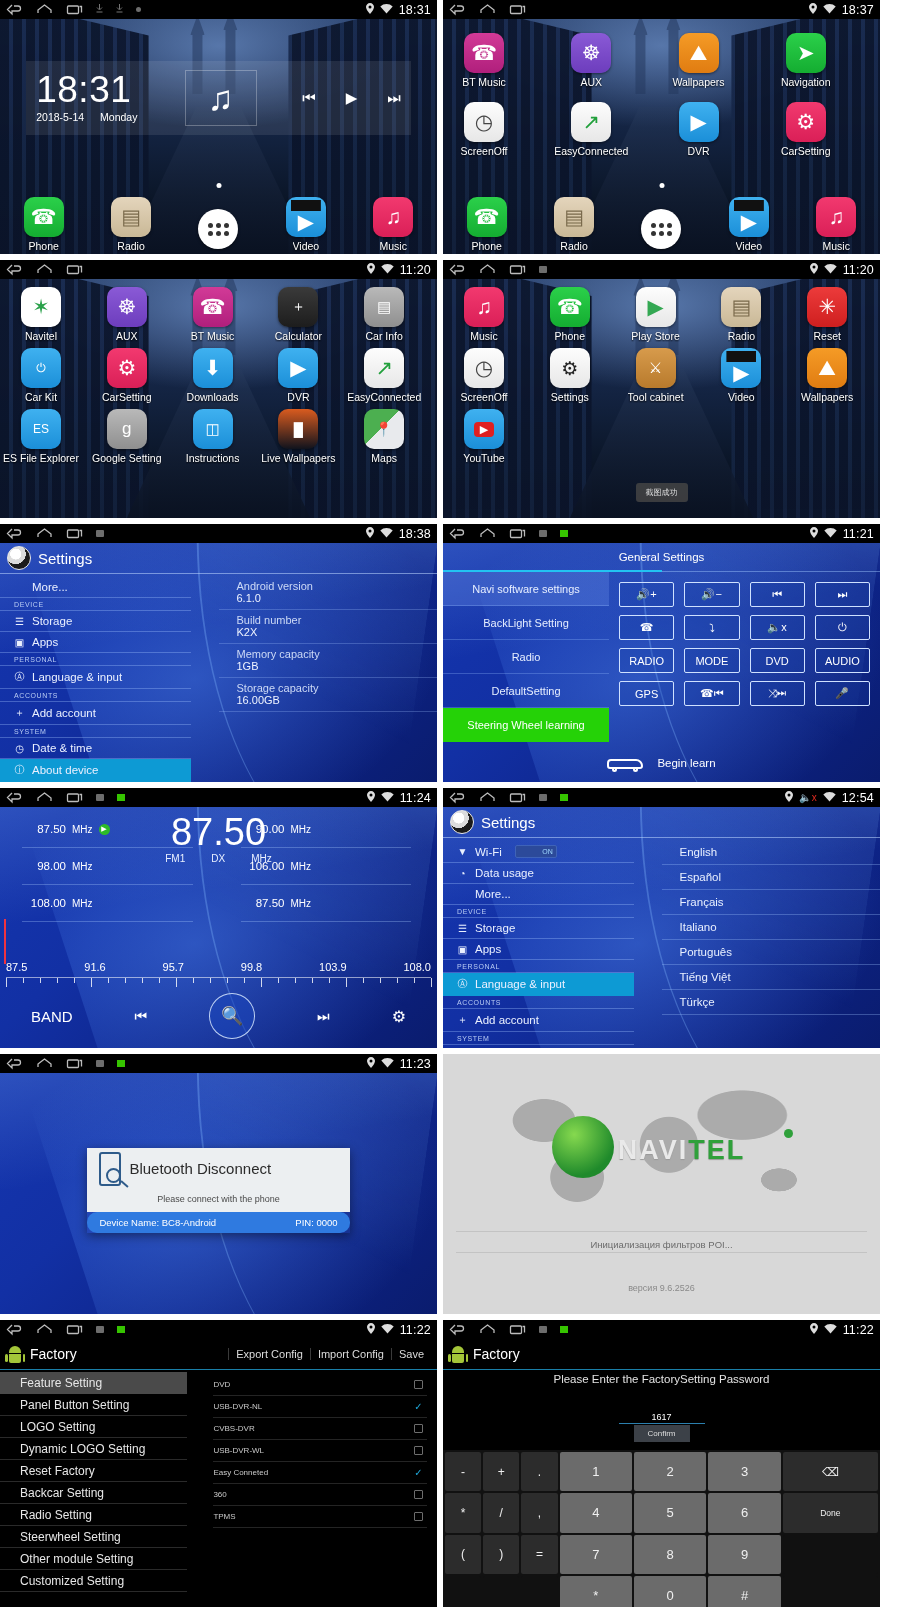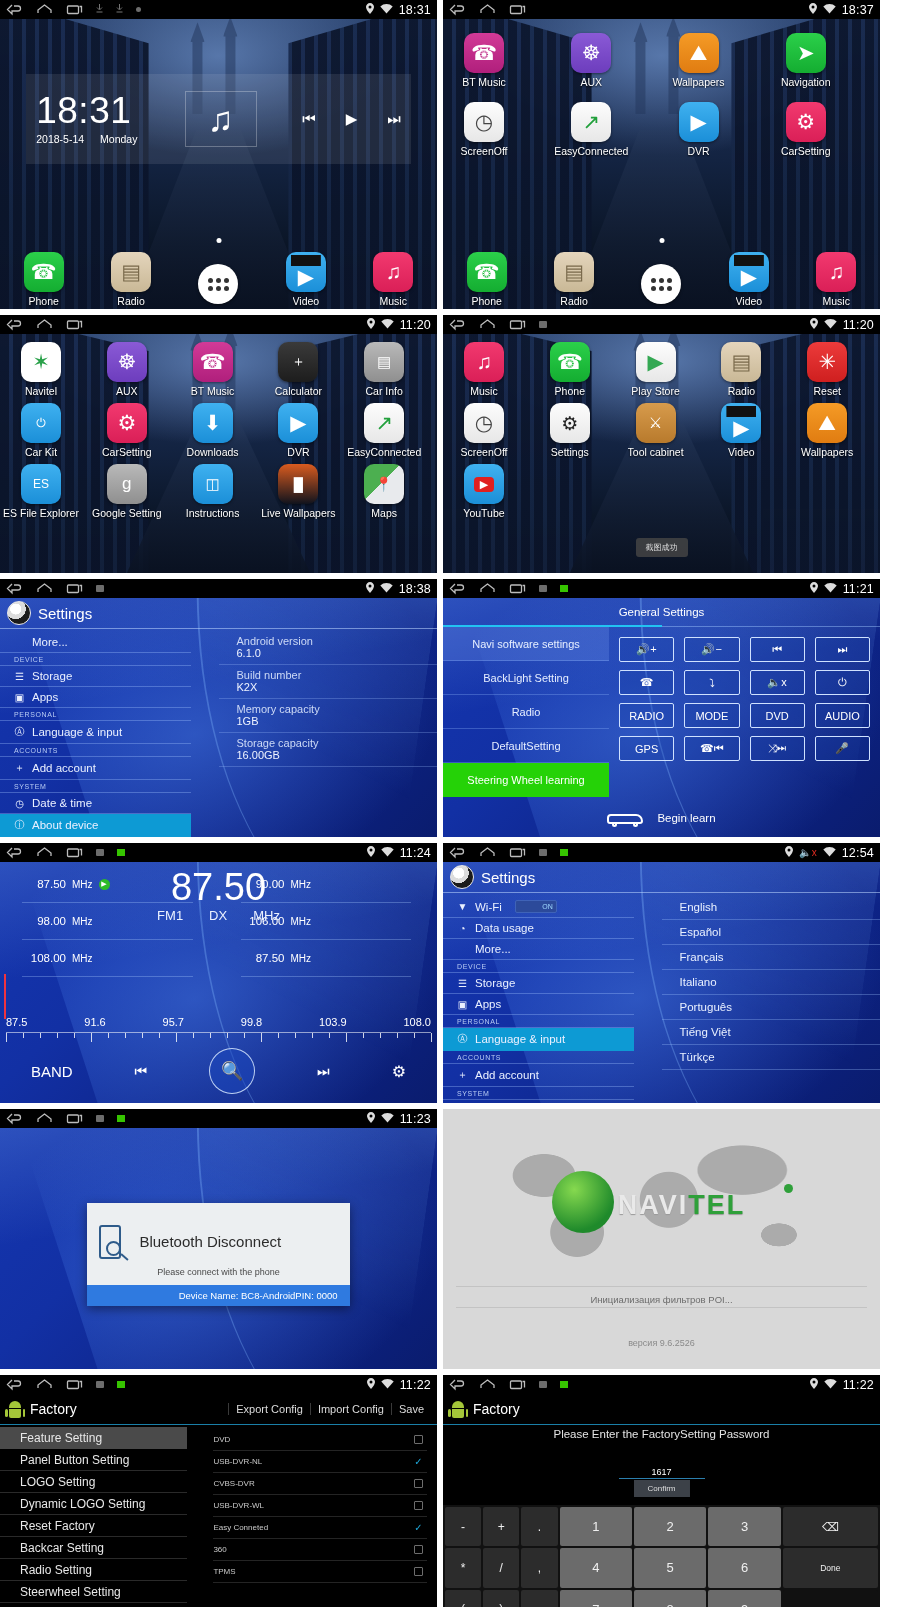--- a/index.html
+++ b/index.html
@@ -5,21 +5,21 @@
   * { box-sizing: border-box; margin:0; padding:0; }
   body {
     width: 900px; height: 1607px;
     background: #ffffff;
     font-family: "Liberation Sans", sans-serif;
     overflow: hidden;
   }
   .sheet { display: grid; grid-template-columns: 437px 437px; gap: 6px 6px;
            padding: 0px; width:900px; }
   .panel { position: relative; overflow: hidden; background:#000; }
-  .p-h255 { height: 309px; }
+  .p-h255 { height: 254px; }
   .p-h258 { height: 258px; }
   .p-h260 { height: 260px; }
   .p-h297 { height: 297px; }
 
   
   .statusbar {
     position:absolute; top:0; left:0; right:0; height:19px;
     background:#000; color:#e8e8e8;
     display:flex; align-items:center; padding:0 6px; z-index:40;
     font-size:11px;
@@ -206,50 +206,50 @@
   .rp{ height:37px; display:flex; align-items:center; gap:6px; color:#fff;
     font-size:11.5px; border-bottom:1px solid rgba(170,205,255,.32);
     margin:0 26px 0 22px; }
   .rp .num{ min-width:44px; text-align:right;}
   .rp .unit{ font-size:10px;}
   .playdot{ width:11px;height:11px;border-radius:50%;background:#2dbb28;
     display:flex;align-items:center;justify-content:center;color:#fff;font-size:7px;}
   .rbig{ position:absolute; top:6px; left:50%; transform:translateX(-50%);
     text-align:center; color:#fff;}
   .rbig .f{ font-size:38px; font-weight:300; line-height:1;}
-  .rbig .meta{ display:flex; gap:26px; justify-content:center; font-size:13px;
+  .rbig .meta{ display:flex; gap:26px; justify-content:center; font-size:10px;
     margin-top:2px; color:#eaf1ff;}
   .rscale{ position:absolute; top:118px; left:6px; right:6px; height:40px; color:#fff;}
   .rscale .labels{ display:flex; justify-content:space-between; font-size:11px;margin-top:36px; }
   .rticks{ position:relative; margin-top:4px; height:16px;
     border-top:1px solid rgba(255,255,255,.55);}
   .rticks i{ position:absolute; top:0; width:1px; background:rgba(255,255,255,.8);}
   .rcursor{ position:absolute; left:4px; top:112px; width:2px; height:45px; background:#f0333f; }
   .rctl{ position:absolute; left:0; right:0; bottom:6px; height:52px;
     display:flex; align-items:center; justify-content:space-around; color:#fff; font-size:14px;}
   .rsearch{ width:46px;height:46px;border-radius:50%;border:1px solid rgba(220,235,255,.85);
     background:rgba(25,70,190,.5); display:flex;align-items:center;justify-content:center;
     font-size:18px;}
 
   
   .btdlg{ position:absolute; left:20%; top:36%; width:60%; z-index:8;
     box-shadow:0 3px 10px rgba(0,0,0,.45);}
-  .btdlg .top{ background:#eceff1; display:flex; align-items:center; gap:10px;
-    padding:22px 12px 8px; }
+  .btdlg .top{ background:#eceff1; display:flex; align-items:center; 
+    padding:4px 12px 8px; }
   .btdlg .phoneic{ width:30px;height:34px; position:relative;}
   .btdlg .phoneic .b{position:absolute;inset:0 8px 0 0;border:2px solid #2e5b8a;border-radius:3px;}
   .btdlg .phoneic .mag{position:absolute;left:7px;bottom:3px;width:15px;height:15px;
     border:2px solid #2e5b8a;border-radius:50%;background:#eceff1;}
   .btdlg .phoneic .hdl{position:absolute;right:0;bottom:1px;width:9px;height:2px;
     background:#2e5b8a;transform:rotate(40deg);}
   .btdlg .t1{ color:#2b2b2b; font-size:15px; }
   .btdlg .t2{ color:#4a4a4a; font-size:9px; text-align:center; padding:0 0 8px;
     background:#eceff1;}
   .btdlg .bar{ background:#2f7ae0; color:#fff; font-size:9.5px;
-    display:flex; justify-content:flex-end; padding:5px 12px;}
+    display:flex; justify-content:space-between; padding:5px 12px;border-radius:10px;}
 
   
   .navi{ position:absolute; inset:0; background:#d8d8d8; }
   .navi .map{ position:absolute; left:8%; right:8%; top:10%; height:52%;
     background:
       radial-gradient(ellipse 14% 26% at 18% 30%, #a9a9a9 60%, transparent 62%),
       radial-gradient(ellipse 12% 30% at 27% 72%, #a9a9a9 60%, transparent 62%),
       radial-gradient(ellipse 13% 34% at 52% 48%, #a9a9a9 60%, transparent 62%),
       radial-gradient(ellipse 20% 30% at 72% 26%, #a9a9a9 60%, transparent 62%),
       radial-gradient(ellipse 8% 14% at 82% 74%, #a9a9a9 60%, transparent 62%);

